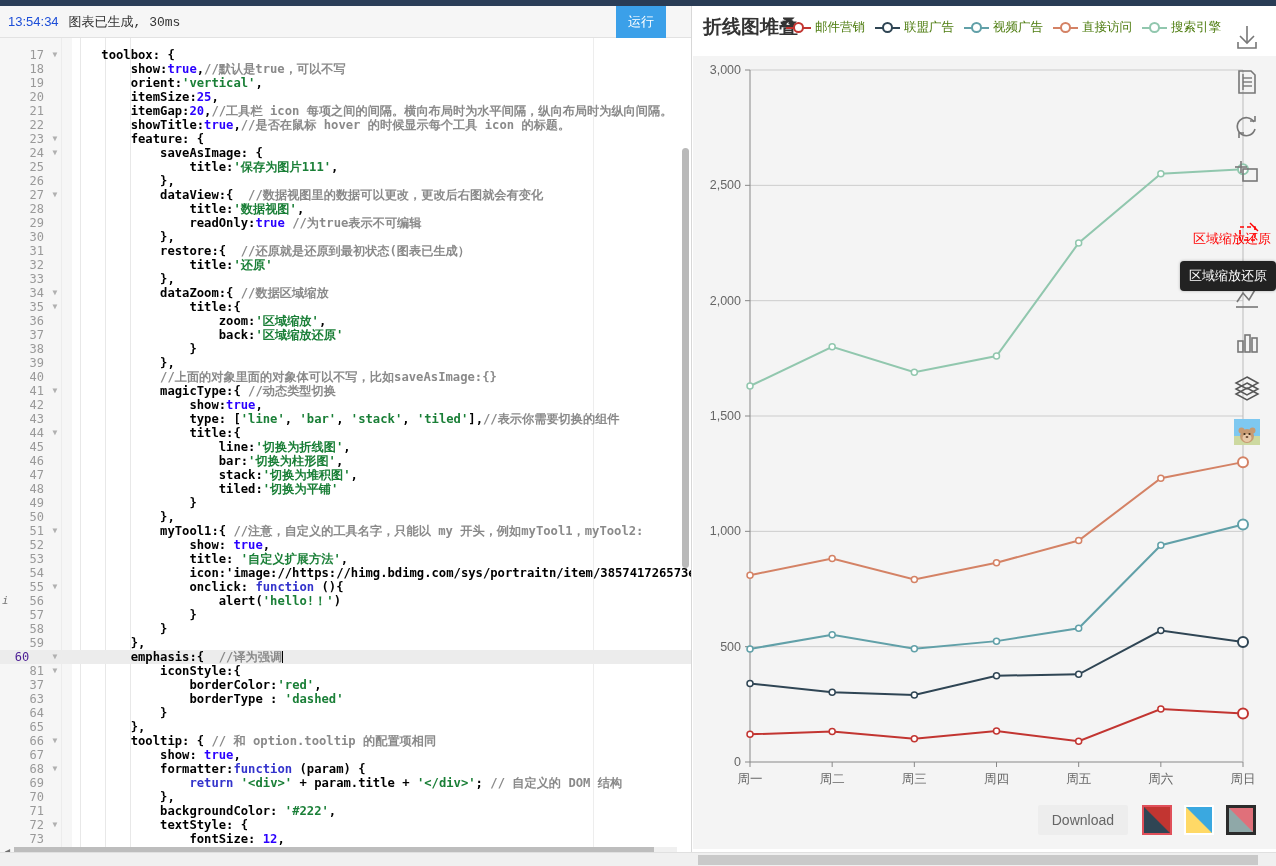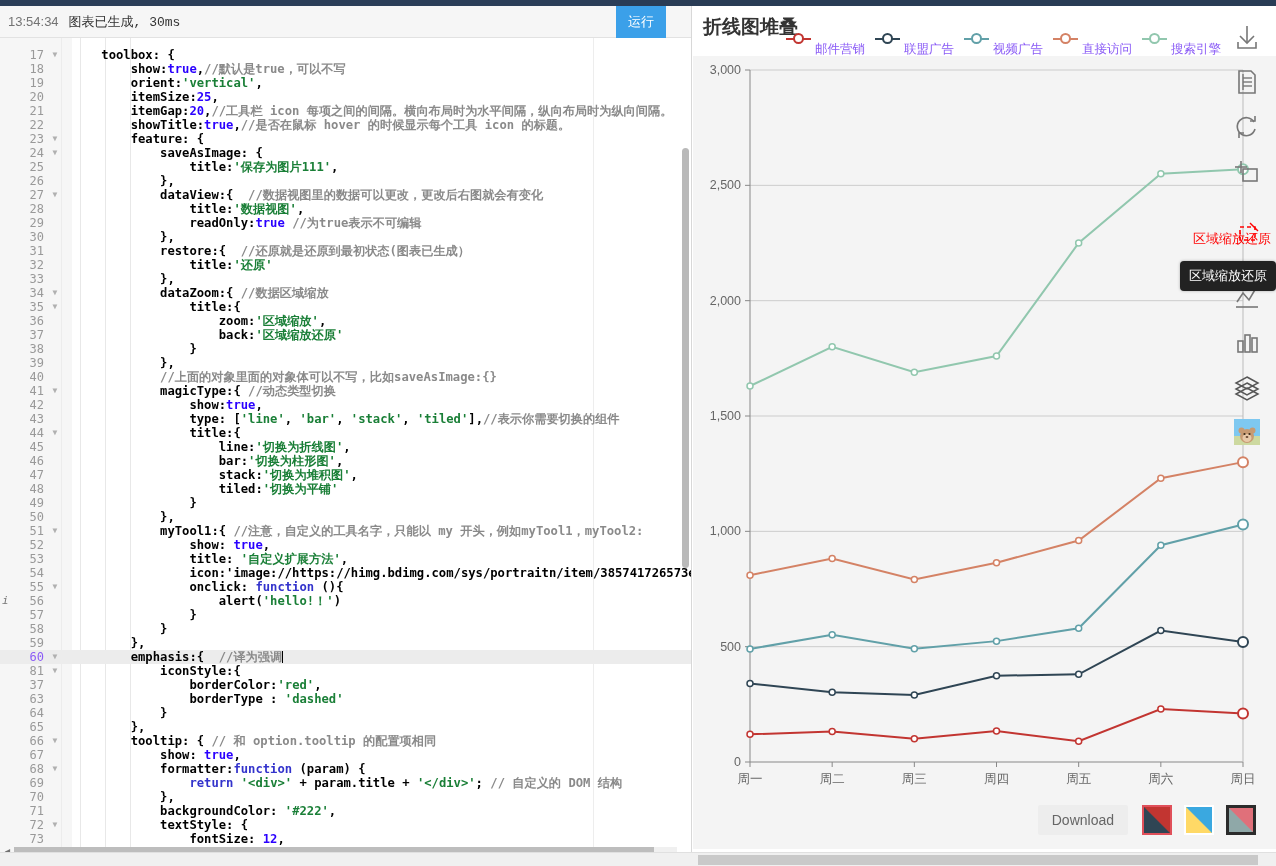--- a/index.html
+++ b/index.html
@@ -28,21 +28,21 @@
   .editor-header {
     position: relative; height: 32px; background: #f6f6f6;
     border-bottom: 1px solid #e2e2e2;
     display: flex; align-items: center;
   }
   .editor-status {
     display: flex; align-items: center; gap: 10px;
     padding-left: 8px; font-size: 13px; color: #333;
     font-family: "Liberation Sans", sans-serif;
   }
-  .editor-status .time { color:#737373; }
+  .editor-status .time { color:#1d4ed8; }
   .editor-status .msg { color:#333;font-family:Liberation Mono, monospace; }
   .run-button {
     position: absolute; right: 25px; top: 0;
     width: 50px; height: 32px; background: #3ba0e9; color: #fff;
     font-size: 13px; display:flex; align-items:center; justify-content:center;
     cursor: pointer; border:none;
   }
 
   
   .code-area {
@@ -71,21 +71,21 @@
     font-size: 8px; line-height: 14px; text-align:center;
   }
   .cl .warnmark {
     position:absolute; left: 2px; top: 0; color:#777; font-size:11px;
     line-height:14px; font-style: italic;
   }
   .cl .src {
     position:absolute; left: 72px; top: 0; line-height: 14px; color:#000;font-weight:bold;
   }
   .cl.active { background: #ececec; }
-  .cl.active .ln { color:#8b5cf6; }
+  .cl.active .ln { color:#4c1d95;text-align:center; }
   .cl.hl-dark { background: #808080; color:#fff; }
   .cl.hl-dark .src { color:#fff; }
   .cl.hl-dark .ln { color:#f0f0f0; }
   .tok-str  { color: #1a7f37; }
   .tok-num  { color: #2a00ff; }
   .tok-kw   { color: #3333cc; }
   .tok-bool { color: #2a00ff; }
   .tok-com  { color: #8a8a8a; }
 
   .indent-guide {
@@ -134,21 +134,21 @@
   }
   .legend-item { display:flex; align-items:center; gap:4px; white-space:nowrap; }
   .legend-mark { width: 25px; height: 12px; position: relative; }
   .legend-mark .bar {
     position:absolute; left:0; top: 5px; width: 25px; height: 2px;
   }
   .legend-mark .dot {
     position:absolute; left: 7px; top: 0px; width: 11px; height: 11px;
     border-radius: 50%; background:#fff; border-width: 2px; border-style: solid;
   }
-  .legend-label { color: #8b5cf6; margin-top: 22px; }
+  .legend-label { color: #4d7c0f; }
 
   .plot {
     position:absolute; left: 0; top: 50px; width: 583px; height: 740px;
     background: #f5f5f5;
   }
   .plot-bg { position:absolute; left:0; top:0; right:0; bottom:0; background:#f4f4f4; }
   svg.chart-svg { position:absolute; left:0; top:0; }
 
   
   .toolbox {

